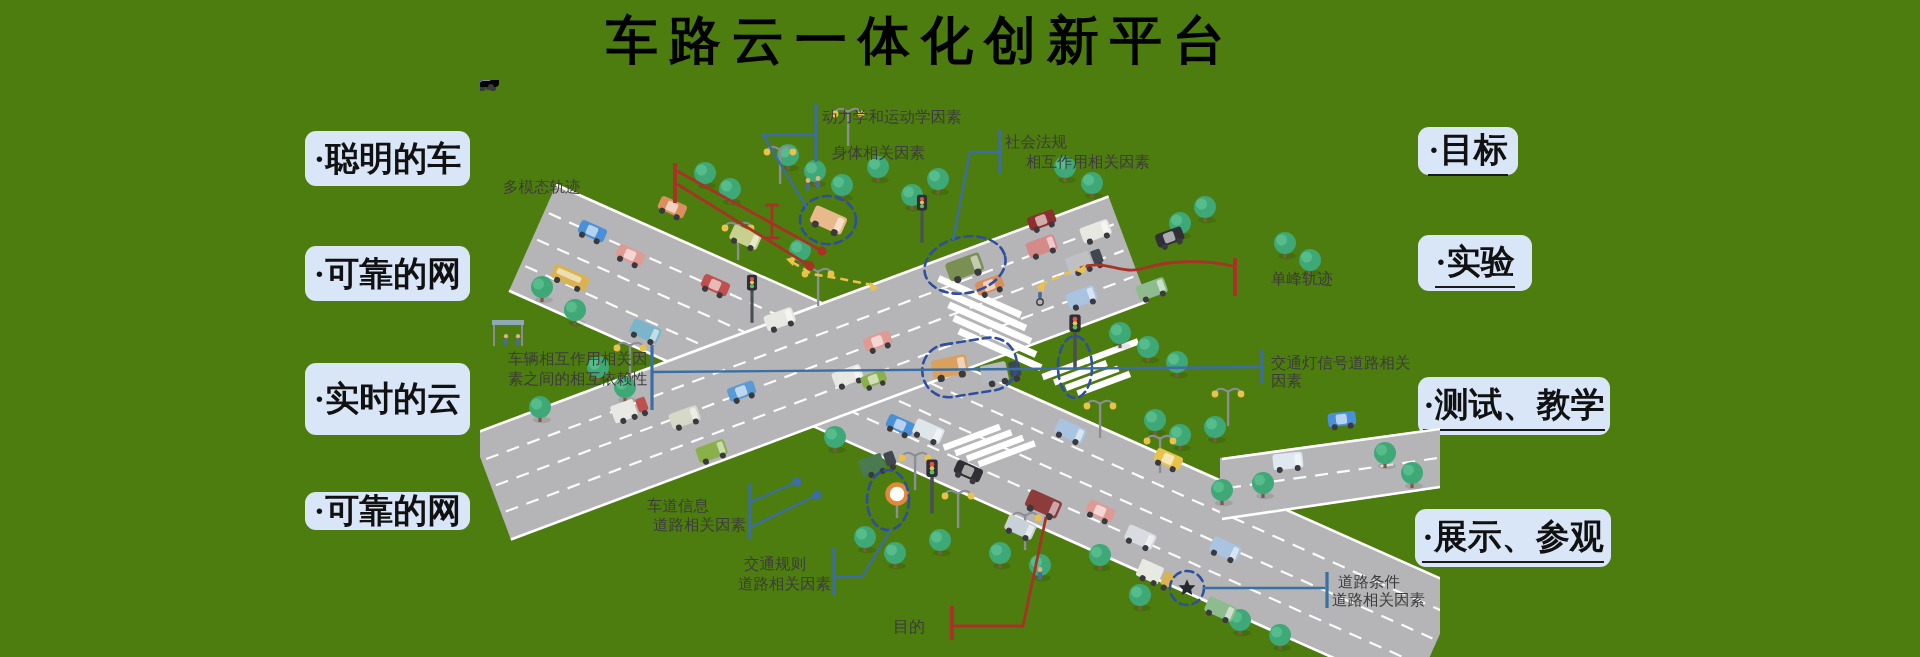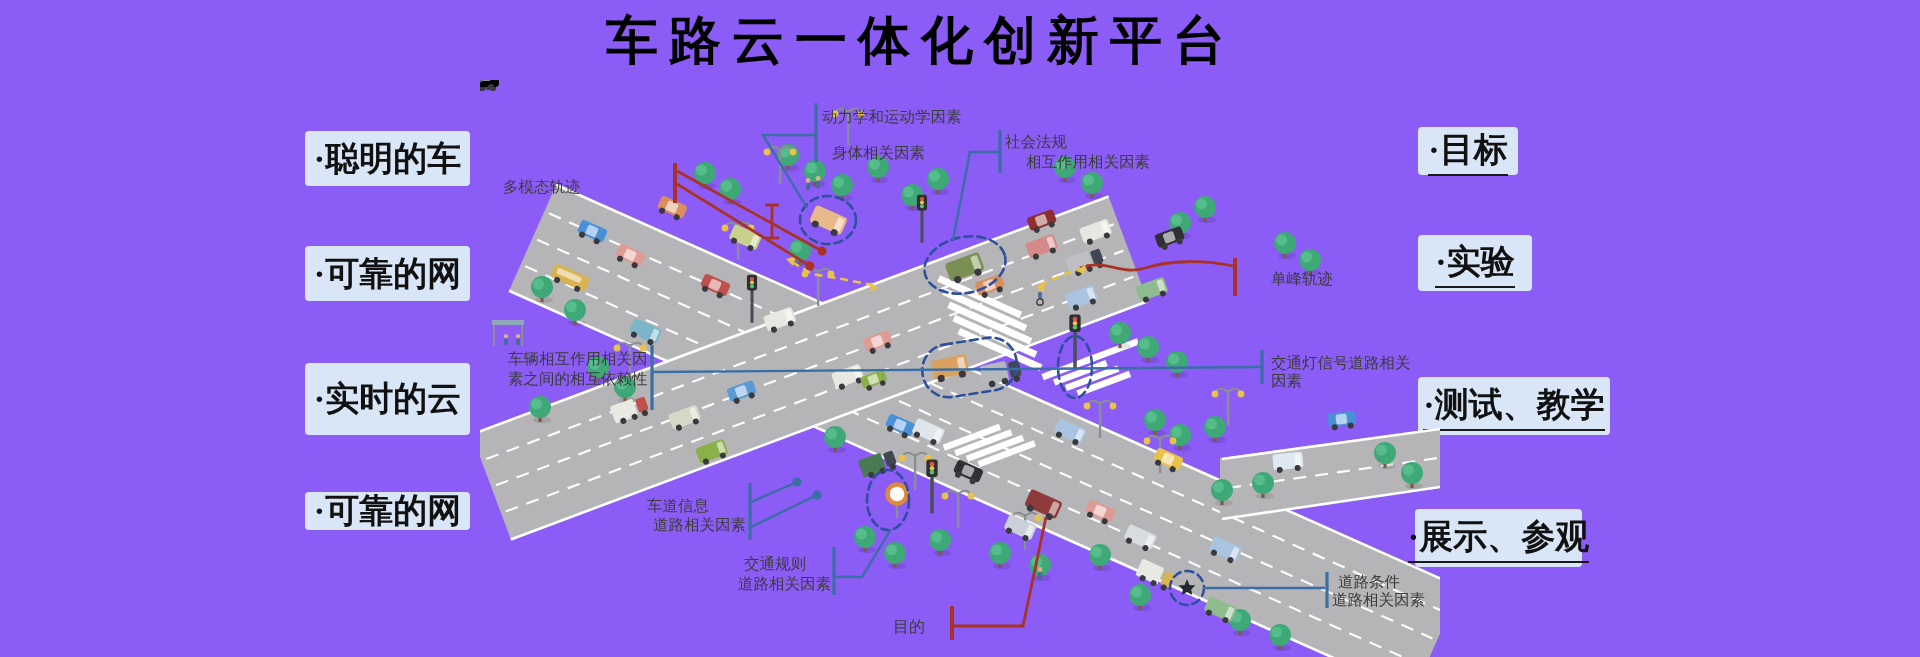--- a/index.html
+++ b/index.html
@@ -1,26 +1,26 @@
 <!DOCTYPE html>
 <html style="--label-bg: #d9e6f7; --label-text: #111111; --annotation-text: #3c3c3c; --connector-blue: #3a6ea5; --trajectory-red: #a93226; --highlight-dash-blue: #2e4f9e; --road-gray: #b5b5b7; --tree-green: #3fa877; --lamp-yellow: #e8c24a;"><head>
 <meta charset="utf-8">
 <style>
   :root{
     --label-bg:#d9e6f7; --label-text:#111111; --annotation-text:#3c3c3c;
     --connector-blue:#3a6ea5; --trajectory-red:#a93226; --highlight-dash-blue:#2e4f9e;
     --road-gray:#b5b5b7; --tree-green:#3fa877; --lamp-yellow:#e8c24a;
   }
   html,body{margin:0;padding:0;background:#fff;}
-  .stage{position:relative;width:1920px;height:657px;background:#8b5cf6;overflow:hidden;
+  .stage{position:relative;width:1920px;height:657px;background:#4d7c0f;overflow:hidden;
          font-family:"Liberation Sans",sans-serif;}
   .title{position:absolute;top:6px;left:921px;transform:translateX(-50%);white-space:nowrap;
          font-family:"Liberation Serif",serif;font-weight:700;font-size:52px;letter-spacing:11px;
          color:#000;}
-  .pill{position:absolute;background:var(--label-bg);border-radius:4px;display:flex;
+  .pill{position:absolute;background:var(--label-bg);border-radius:11px;display:flex;
         align-items:center;justify-content:center;font-family:"Liberation Serif",serif;
         font-weight:700;font-size:34px;color:var(--label-text);white-space:nowrap;}
   .pill .ul{border-bottom:2.5px solid #1a1a1a;padding-bottom:1px;}
   .illus{position:absolute;left:480px;top:80px;width:960px;height:577px;}
   .ann{font-family:"Liberation Sans",sans-serif;font-size:15.5px;font-weight:500;
        fill:var(--annotation-text);}
   .ann2{font-size:16px;}
   .ln{stroke:var(--connector-blue);stroke-width:2.4;fill:none;}
   .bar{stroke:var(--connector-blue);stroke-width:3.2;fill:none;}
   .bdot{fill:var(--connector-blue);}
@@ -53,21 +53,21 @@
 
   <div class="pill" style="left:1418px;top:127px;width:100px;height:48px">
       <span class="ul">·目标</span>
     </div>
   <div class="pill" style="left:1418px;top:235px;width:114px;height:56px">
       <span class="ul">·实验</span>
     </div>
   <div class="pill" style="left:1418px;top:377px;width:192px;height:58px">
       <span class="ul">·测试、教学</span>
     </div>
-  <div class="pill" style="left:1415px;top:509px;width:167px;height:58px">
+  <div class="pill" style="left:1415px;top:509px;width:196px;height:58px">
       <span class="ul">·展示、参观</span>
     </div>
 
   <svg class="illus" viewBox="0 0 960 577">
     <defs></defs>
     <g id="symbols" display="none"></g>
 
     <g id="sym-tree">
       <ellipse cx="2" cy="8" rx="9" ry="3.2" fill="#000" opacity=".10"></ellipse>
       <rect x="-1.6" y="1" width="3.2" height="9" fill="#7a5c44"></rect>

